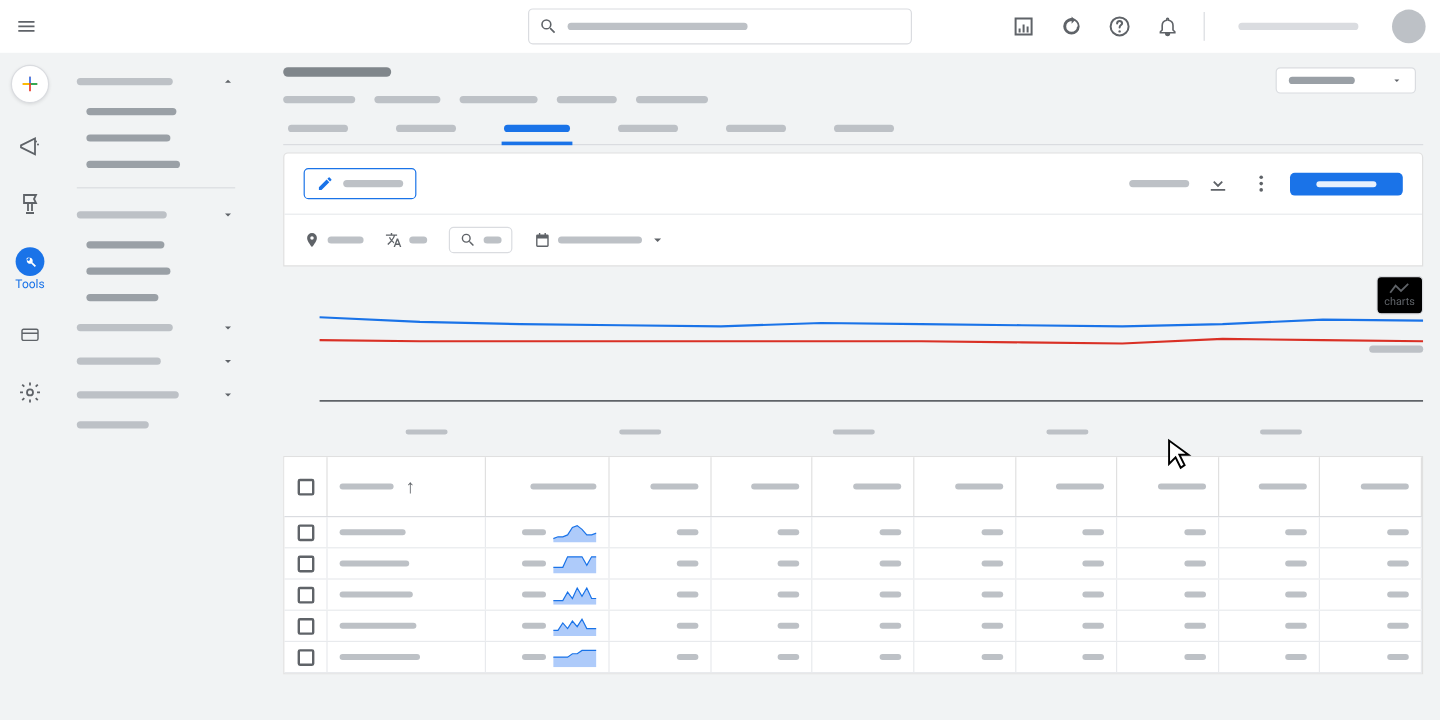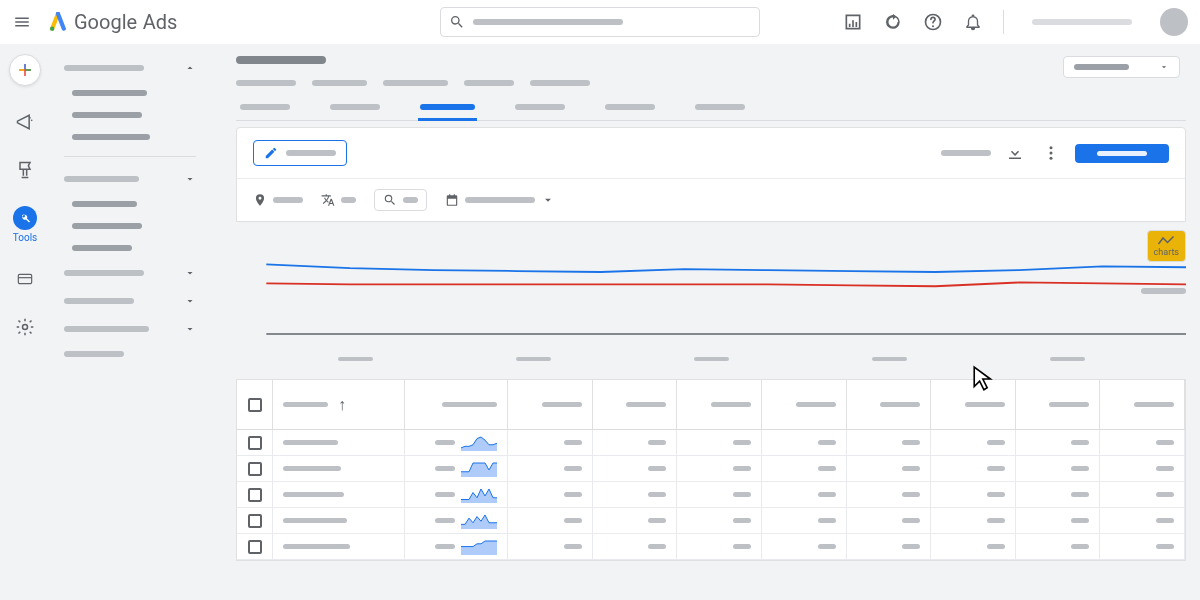--- a/index.html
+++ b/index.html
@@ -60,21 +60,21 @@
   .ibtn { cursor:pointer; display:flex; align-items:center; justify-content:center; width:24px; height:24px;}
   .ibtn svg { fill:#5f6368; }
   .primary-btn { background:#1a73e8; color:#fff; border-radius:4px; padding:7px 22px; font-size:13px; font-weight:500; cursor:pointer; }
   .filter-row { display:flex; align-items:center; gap:18px; padding:10px 16px; border-top:1px solid #e8eaed;}
   .filter-chip { display:flex; align-items:center; gap:6px; font-size:12px; color:#5f6368;}
   .filter-chip.boxed { border:1px solid #dadce0; border-radius:4px; padding:3px 8px;}
   .filter-chip svg { fill:#5f6368; width:14px; height:14px;}
   
   
   .chart-area { position:relative; margin-top:6px; padding:6px 0 0 0; }
-  .chart-toggle { position:absolute; right:0; top:2px; border:1px solid #dadce0; border-radius:4px; background:#eab308; padding:4px 6px; display:flex; flex-direction:column; align-items:center; gap:0px; cursor:pointer;}
+  .chart-toggle { position:absolute; right:0; top:2px; border:1px solid #dadce0; border-radius:4px; background:#000000; padding:4px 6px; display:flex; flex-direction:column; align-items:center; gap:0px; cursor:pointer;}
   .chart-toggle-label { font-size:9px; color:#5f6368;}
   .chart-svg { width:100%; height:120px; }
   
   
   .table-wrap { background:#fff; border:1px solid #e0e0e0; margin-top:18px;}
   .thead, .trow { display:grid; grid-template-columns: 36px 1.4fr 1.1fr 0.9fr 0.9fr 0.9fr 0.9fr 0.9fr 0.9fr 0.9fr 0.9fr; align-items:center; }
   .thead { height:50px; border-bottom:1px solid #dadce0; background:#fff;}
   .thead .cell { padding:8px 10px; border-right:1px solid #e0e0e0; height:100%; display:flex; align-items:center; justify-content:flex-end;}
   .thead .cell.first { justify-content:flex-start; gap:6px;}
   .trow { height:26px; border-bottom:1px solid #e8eaed;}
@@ -88,30 +88,20 @@
 </style>
 </head>
 <body>
 
 <div class="header">
   <div class="hamburger">
     <svg width="18" height="18" viewBox="0 0 24 24">
         <path d="M3 6h18v2H3zM3 11h18v2H3zM3 16h18v2H3z"></path>
       </svg>
   </div>
-  <div class="logo-wrap">
-    <svg width="20" height="20" viewBox="0 0 24 24">
-      <path d="M12 2 L5 20" stroke="#fbbc04" stroke-width="5" stroke-linecap="round" fill="none"></path>
-      <path d="M12 2 L19 20" stroke="#4285f4" stroke-width="5" stroke-linecap="round" fill="none"></path>
-      <circle cx="5" cy="20" r="2.6" fill="#34a853"></circle>
-    </svg>
-    <span class="logo-text">
-      <span class="g">Google</span> <span class="ads" style="font-weight:400">Ads</span>
-    </span>
-  </div>
   <div class="search-box">
     <svg width="16" height="16" viewBox="0 0 24 24">
         <path d="M15.5 14h-.79l-.28-.27A6.47 6.47 0 0016 9.5 6.5 6.5 0 109.5 16a6.47 6.47 0 004.23-1.57l.27.28v.79L19 20.49 20.49 19 15.5 14zM9.5 14A4.5 4.5 0 1114 9.5 4.49 4.49 0 019.5 14z"></path>
       </svg>
     <div class="skel" style="width:150px; margin-left:8px;"></div>
   </div>
   <div class="header-icons">
     <div class="hicon">
         <svg width="20" height="20" viewBox="0 0 24 24">
           <path d="M4 4h16v16H4z" fill="none" stroke="#5f6368" stroke-width="2"></path>

